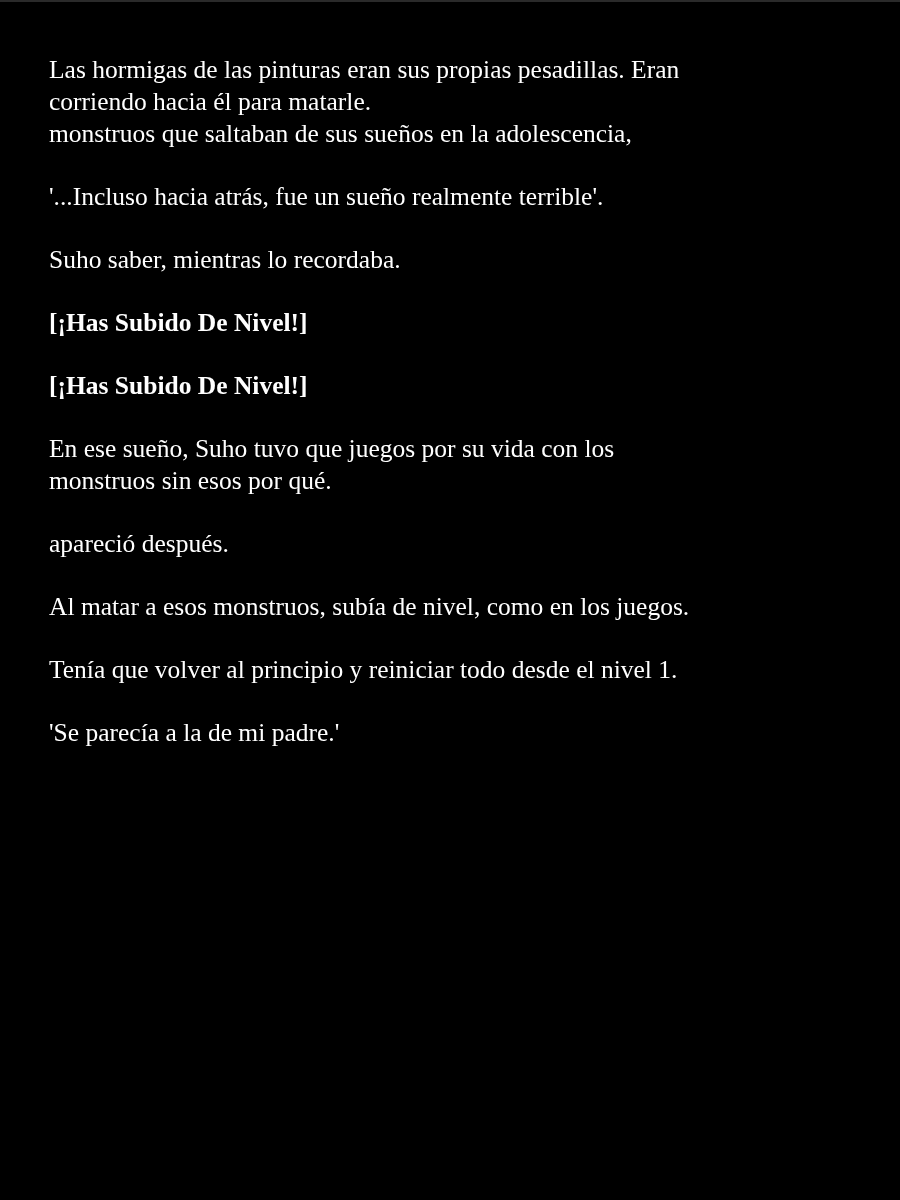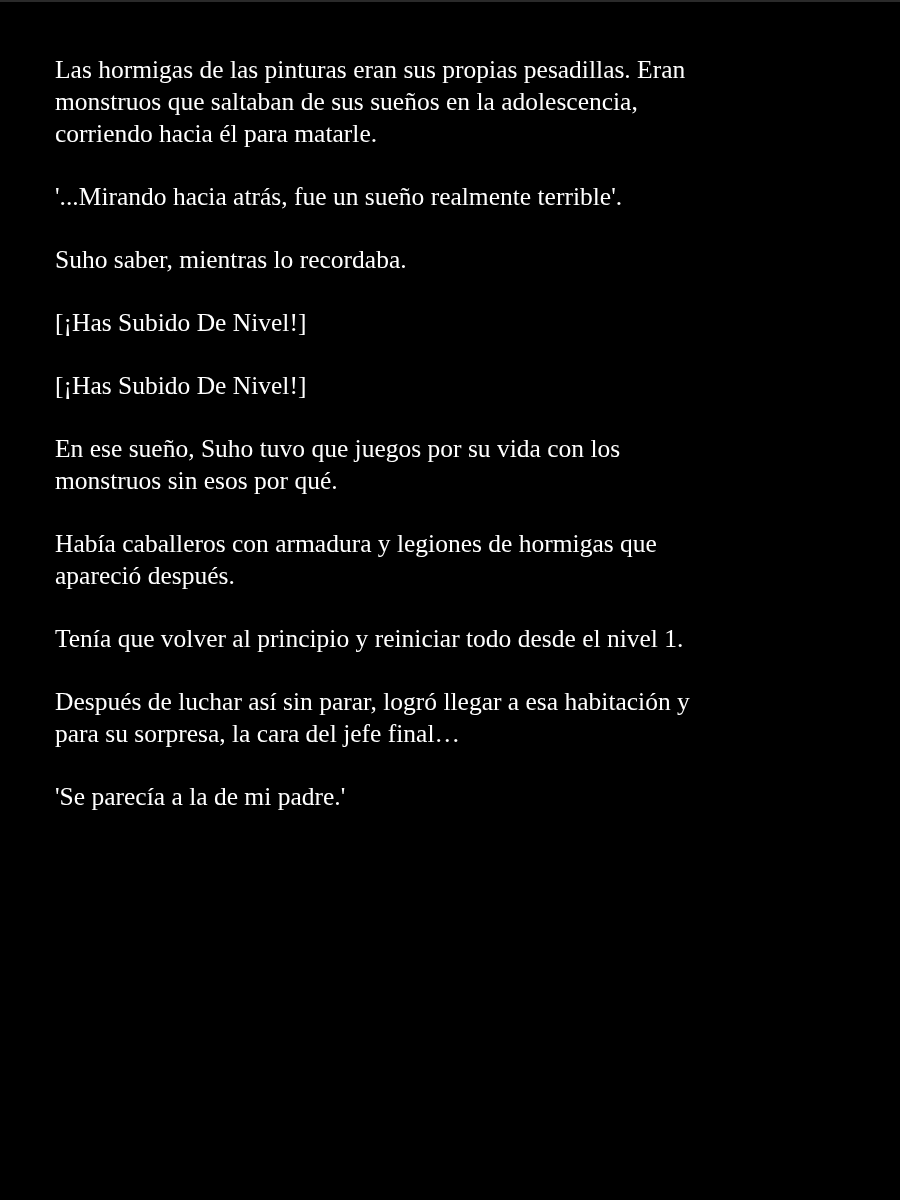--- a/index.html
+++ b/index.html
@@ -10,87 +10,85 @@
     body {
       width: 900px;
       height: 1200px;
       position: relative;
       overflow: hidden;
       border-top: 2px solid #2a2a2a;
       box-sizing: border-box;
     }
     .page {
       position: absolute;
-      left: 55px;
+      left: 49px;
       top: 52px;
       width: 820px;
       color: #ffffff;
       font-family: "Liberation Serif", "DejaVu Serif", serif;
       font-size: 25.5px;
       line-height: 32px;
     }
     .para {
       margin: 0 0 31px 0;
       white-space: nowrap;
     }
     .para .line {
       display: block;
     }
     .para.bold {
-      font-weight: normal;
+      font-weight: bold;
     }
   </style>
 </head>
 <body>
 
 <div class="page">
 
   <p class="para">
     <span class="line">Las hormigas de las pinturas eran sus propias pesadillas. Eran</span>
+    <span class="line">corriendo hacia él para matarle.</span>
     <span class="line">monstruos que saltaban de sus sueños en la adolescencia,</span>
-    <span class="line">corriendo hacia él para matarle.</span>
   </p>
 
   <p class="para">
-    <span class="line">'...Mirando hacia atrás, fue un sueño realmente terrible'.</span>
+    <span class="line">'...Incluso hacia atrás, fue un sueño realmente terrible'.</span>
   </p>
 
   <p class="para">
     <span class="line">Suho saber, mientras lo recordaba.</span>
   </p>
 
   <p class="para bold">
     <span class="line">[¡Has Subido De Nivel!]</span>
   </p>
 
   <p class="para bold">
     <span class="line">[¡Has Subido De Nivel!]</span>
   </p>
 
   <p class="para">
     <span class="line">En ese sueño, Suho tuvo que juegos por su vida con los</span>
     <span class="line">monstruos sin esos por qué.</span>
   </p>
 
   <p class="para">
-    <span class="line">Había caballeros con armadura y legiones de hormigas que</span>
     <span class="line">apareció después.</span>
   </p>
 
+  <p class="para">
+    <span class="line">Al matar a esos monstruos, subía de nivel, como en los juegos.</span>
+  </p>
 
 
   <p class="para">
     <span class="line">Tenía que volver al principio y reiniciar todo desde el nivel 1.</span>
   </p>
 
   <p class="para">
   </p>
 
-  <p class="para">
-    <span class="line">Después de luchar así sin parar, logró llegar a esa habitación y</span>
-    <span class="line">para su sorpresa, la cara del jefe final…</span>
-  </p>
 
   <p class="para">
     <span class="line">'Se parecía a la de mi padre.'</span>
   </p>
 
 </div>
 
 </body></html>

